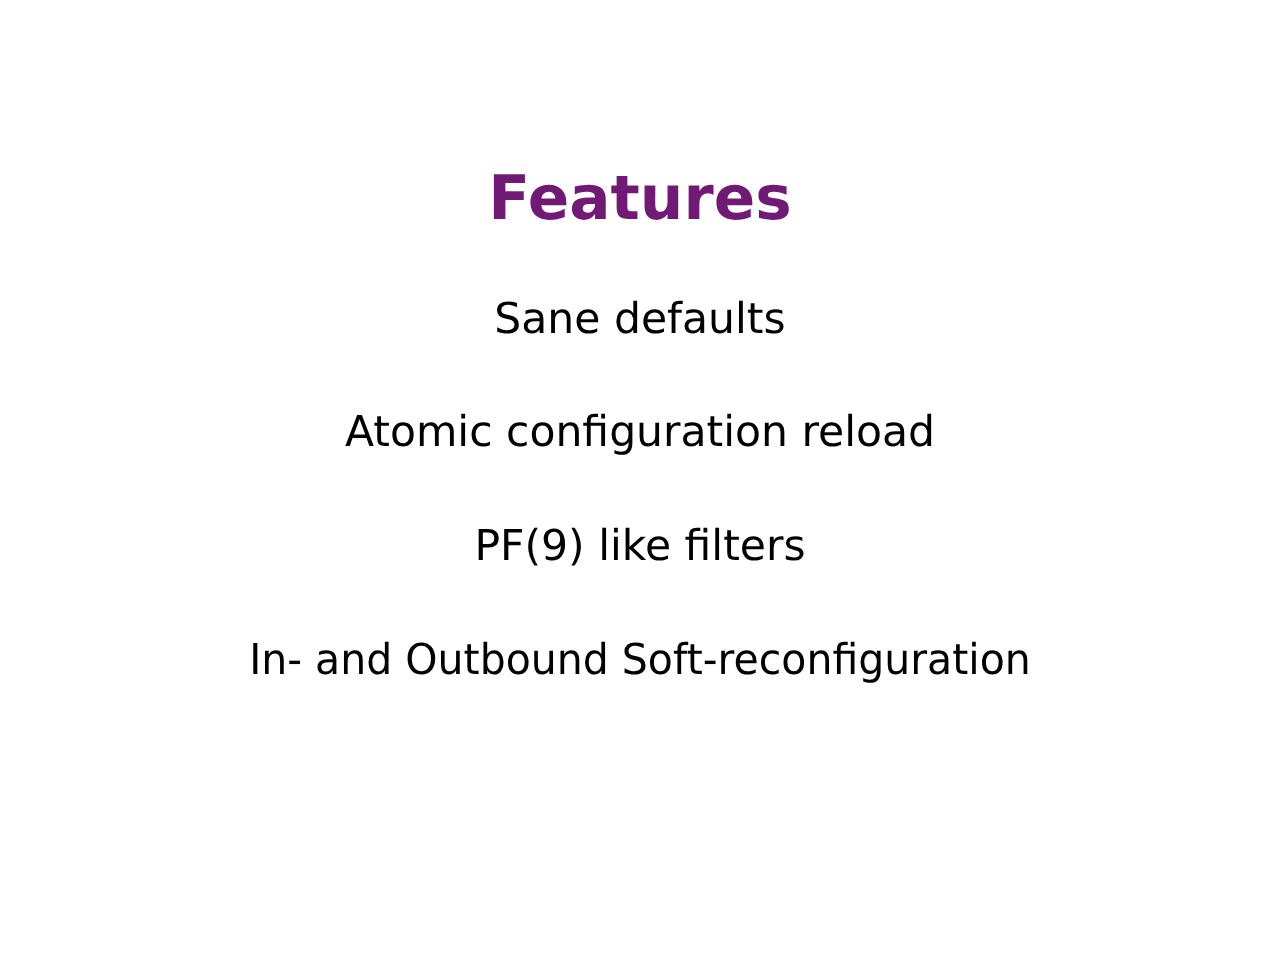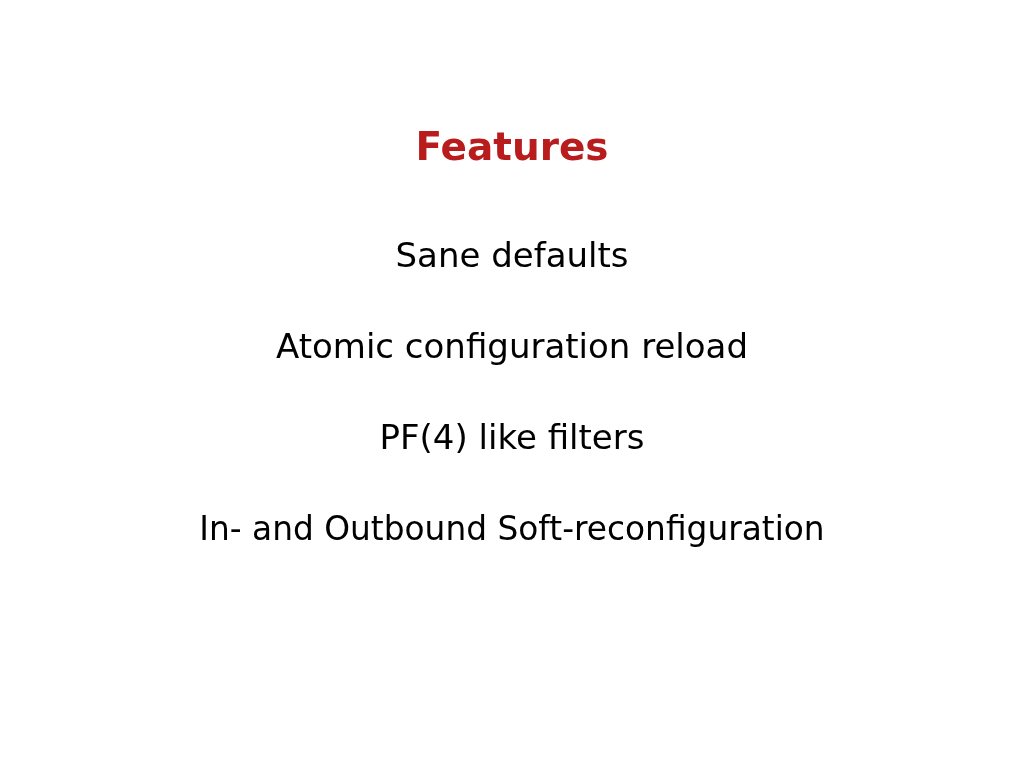--- a/index.html
+++ b/index.html
@@ -24,23 +24,23 @@
   }
 
   .slide-title {
     position: absolute;
     left: 0;
     top: 0;
     width: 1024px;
     text-align: center;
     font-family: "DejaVu Sans", sans-serif;
     font-weight: bold;
-    font-size: 39px;
+    font-size: 49px;
     line-height: 1;
-    color: #b91c1c;
+    color: #701a75;
     
     padding-top: 101px;
     letter-spacing: 0px;
     white-space: nowrap;
   }
 
   .slide-body {
     position: absolute;
     left: 0;
     top: 210px;
@@ -68,17 +68,17 @@
 </head>
 <body>
 
 <div class="slide">
 
   <h1 class="slide-title">Features</h1>
 
   <div class="slide-body">
     <span class="body-line">Sane defaults</span>
     <span class="body-line">Atomic configuration reload</span>
-    <span class="body-line">PF(4) like filters</span>
+    <span class="body-line">PF(9) like filters</span>
     <span class="body-line condensed">In- and Outbound Soft-reconfiguration</span>
   </div>
 
 </div>
 
 </body></html>

